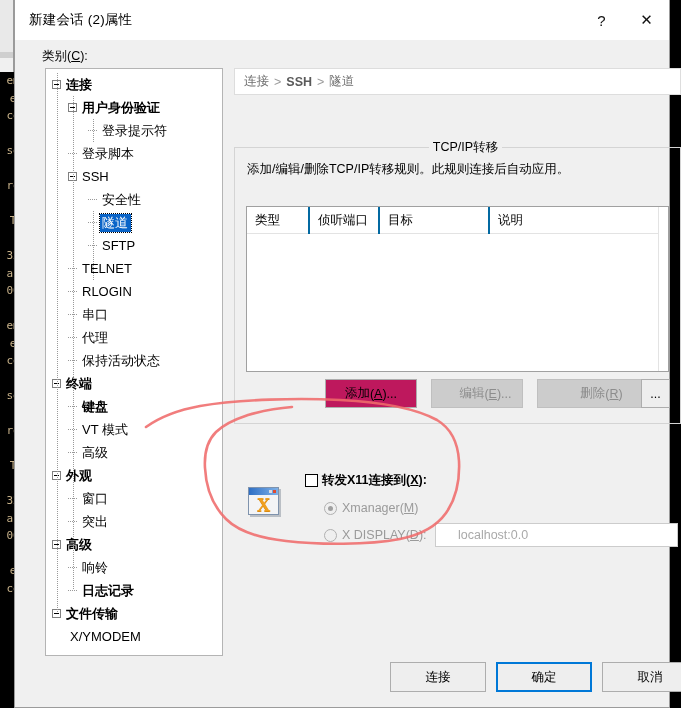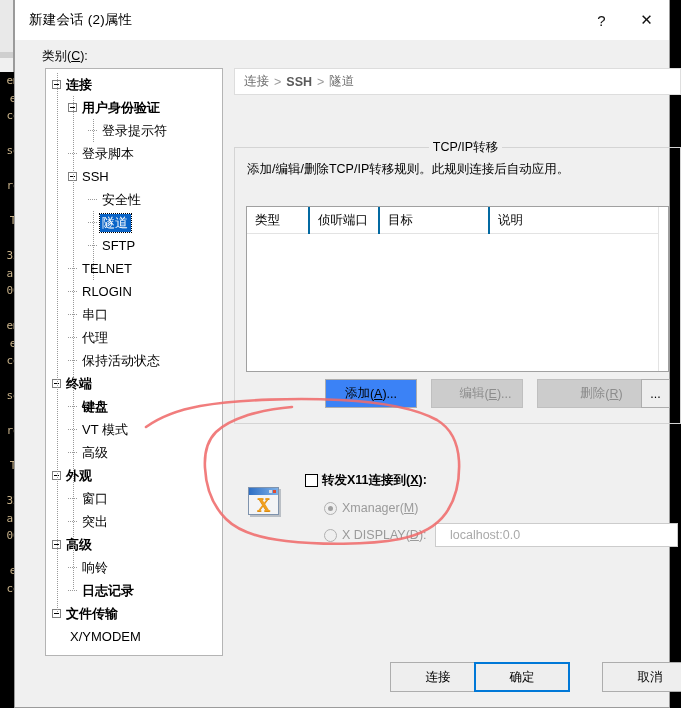--- a/index.html
+++ b/index.html
@@ -223,21 +223,21 @@
     height: 29px;
     cursor: default;
     font-family: inherit;
   }
   .btn.disabled { color: #8d8d8d; background: #cccccc; border-color: #bfbfbf; padding-left: 17px; }
   .btn.primary-focus {
     border: 2px solid #0078d7;
     background: #e1e1e1;
   }
   .btnrow .btn { position: absolute; }
-  #btn-add   { left: 79px;  width: 92px; background:#3b82f6; }
+  #btn-add   { left: 79px;  width: 92px; background:#be185d; }
   #btn-edit  { left: 185px; width: 92px; }
   #btn-del   { left: 291px; width: 112px; }
   #btn-more  { left: 395px; width: 29px; background:#eee;}
 
   
   .xicon {
     position: absolute;
     left: 211px; top: 445px;
     width: 36px; height: 34px;
   }
@@ -305,33 +305,33 @@
   }
   .xdisp-input {
     position: absolute;
     left: 400px; top: 483px;
     width: 243px; height: 24px;
     background: #fff;
     border: 1px solid #cccccc;
     font-size: 12.5px;
     color: #a9a9a9;
     display: flex; align-items: center;
-    padding-left: 14px;
+    padding-left: 22px;
     font-family: inherit;
   }
 
   
   .footer {
     position: absolute;
     left: 0; right: 0; bottom: 0;
     height: 58px;
   }
   .footer .btn { position: absolute; top: 13px; height: 30px; width: 96px; }
   #btn-connect { left: 355px; background:#eee;}
-  #btn-ok      { left: 439px; background:#eee;}
+  #btn-ok      { left: 461px; background:#eee;}
   #btn-cancel  { left: 567px; background:#eee;}
 
   
   #annotation {
     position: absolute;
     left: 0; top: 0;
     width: 681px; height: 708px;
     pointer-events: none;
     z-index: 50;
   }

